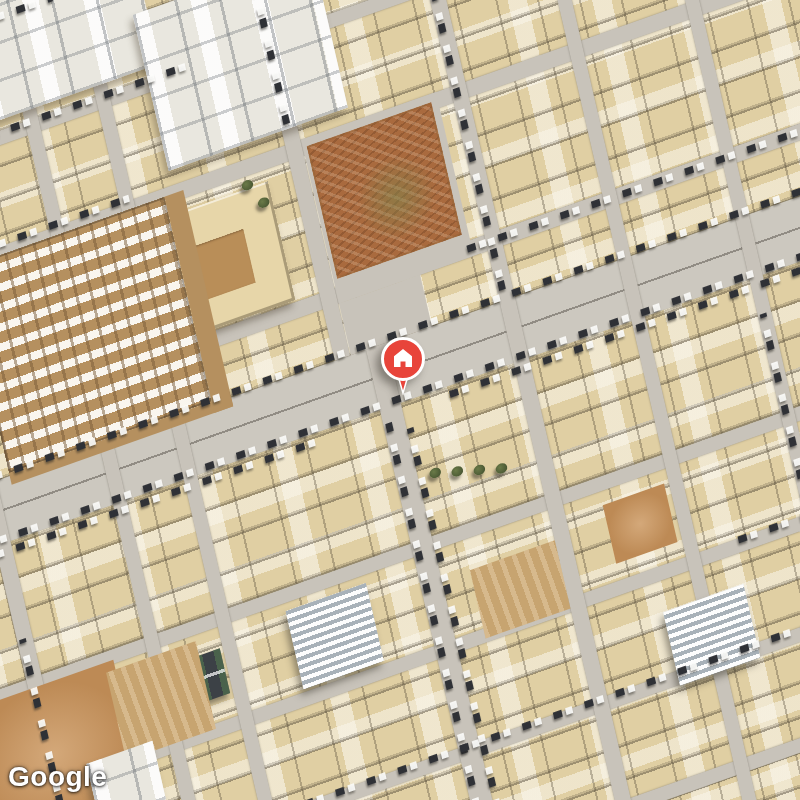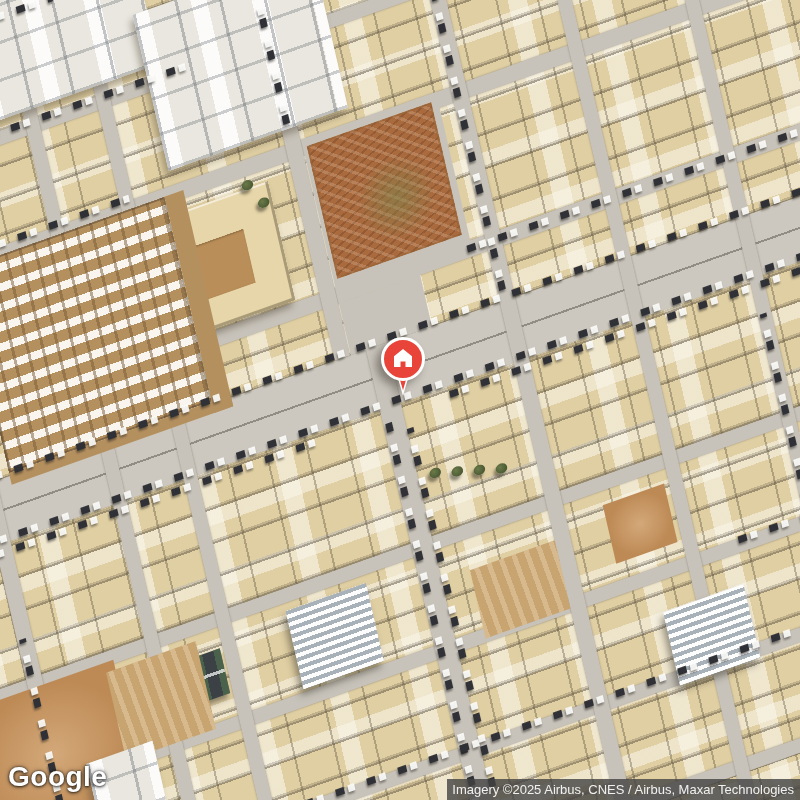--- a/index.html
+++ b/index.html
@@ -139,16 +139,13 @@
     </div>
 
   <svg class="pin" viewBox="0 0 52 62">
     <path d="M20.5 41 L26 60 L31.5 41 Z" fill="var(--marker-red,#E8443A)" stroke="#ffffff" stroke-width="1.5"></path>
     <circle cx="26" cy="26" r="20.5" fill="var(--marker-red,#E8443A)" stroke="#ffffff" stroke-width="3"></circle>
     <path d="M26 16 L17 23.2 V34 H23.5 V28.5 H28.5 V34 H35 V23.2 Z" fill="#ffffff"></path>
   </svg>
 
   <div class="glogo">Google</div>
 
-  <div class="attr">
-    <span>Imagery ©2025 Airbus, CNES / Airbus, Maxar Technologies</span>
-  </div>
 </div>
 
 </body></html>

